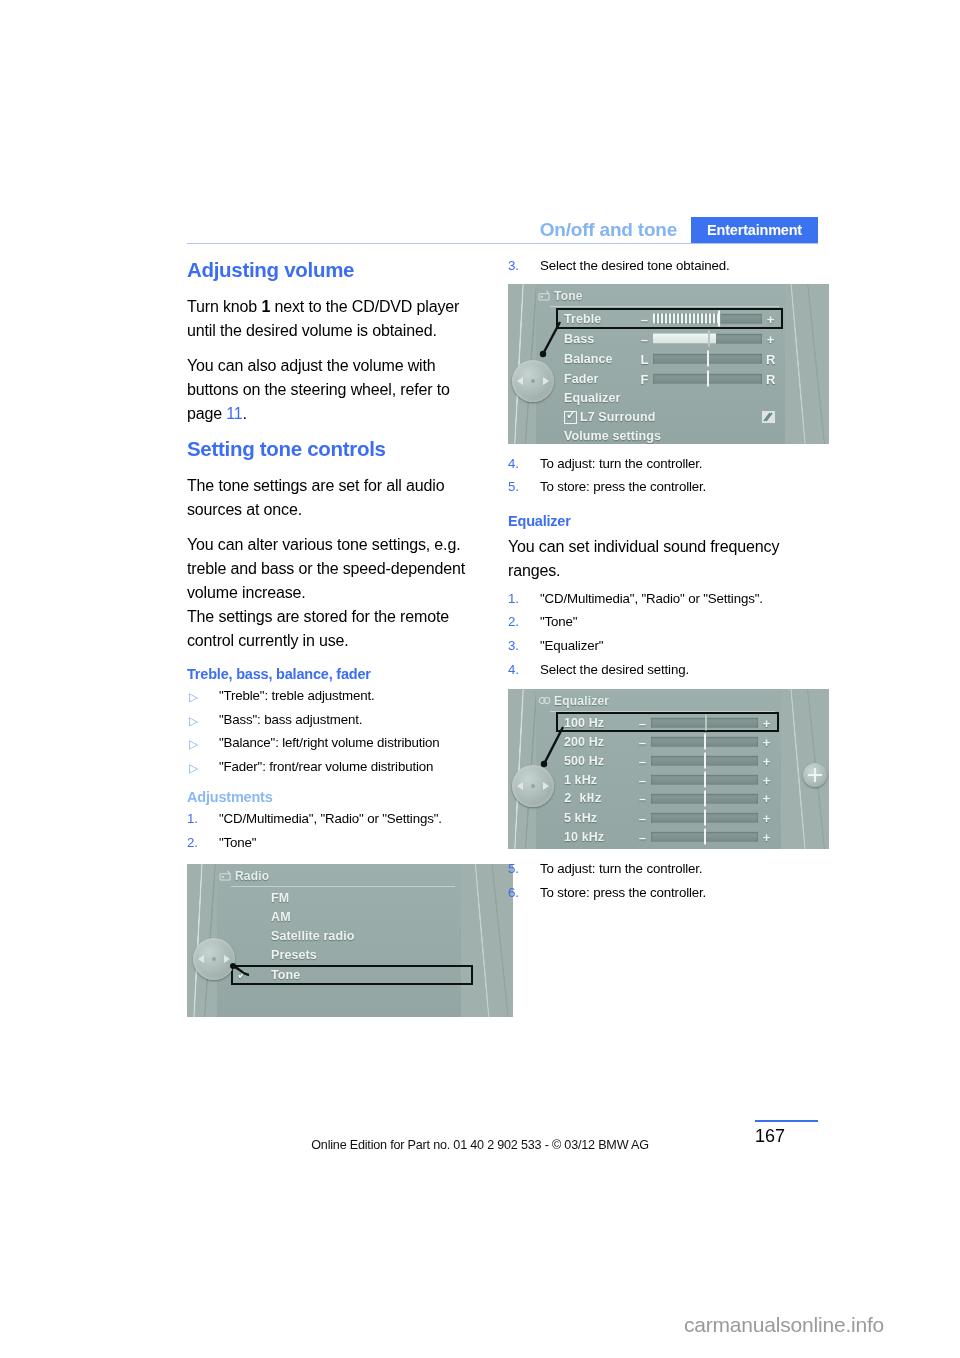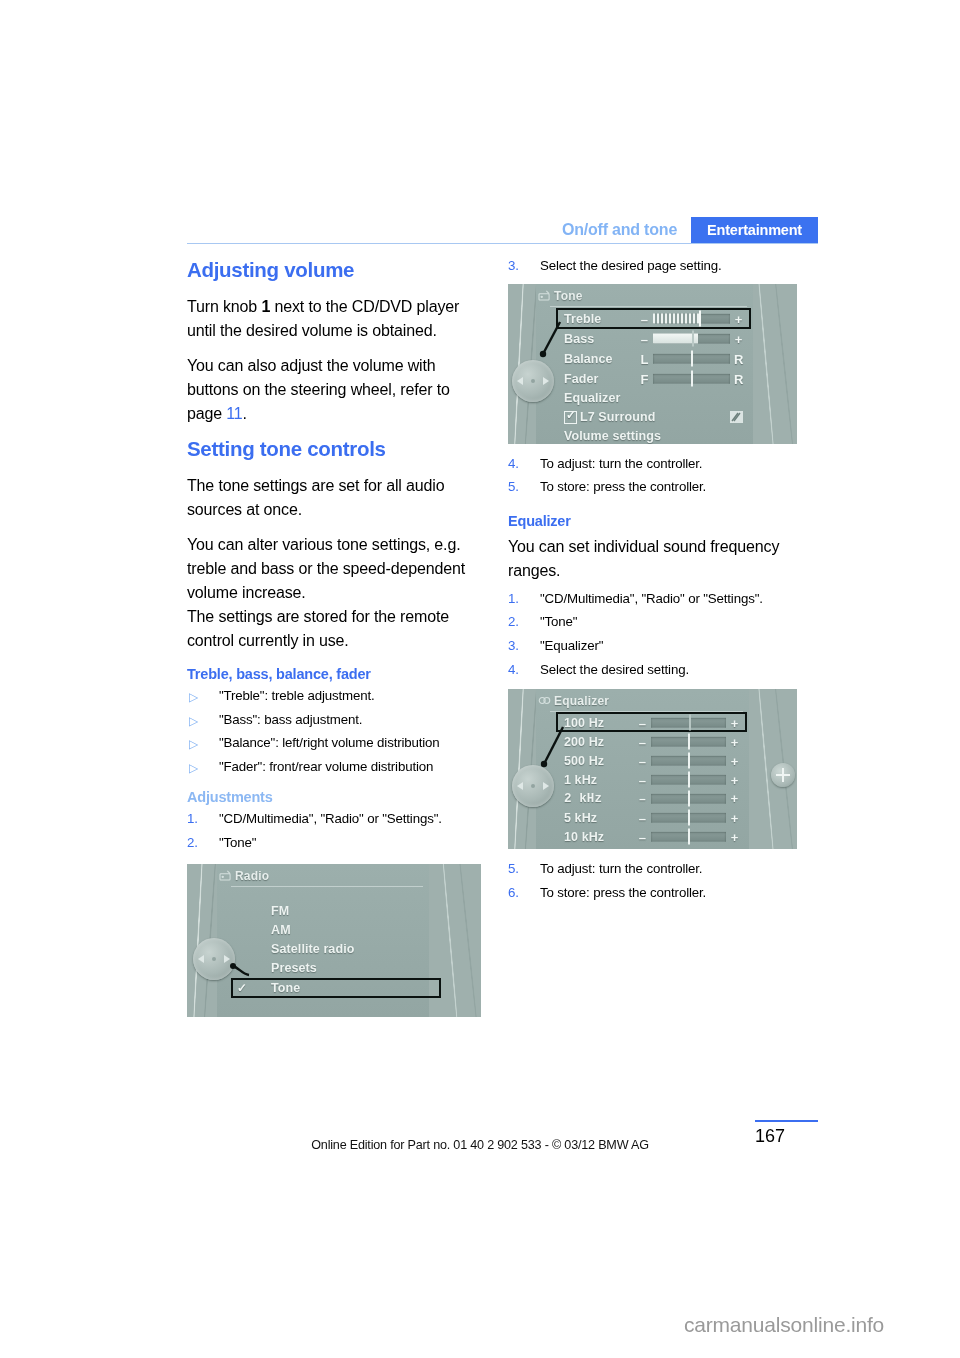--- a/index.html
+++ b/index.html
@@ -28,21 +28,21 @@
   }
   .header-tabs {
     position: absolute;
     right: 0; top: 0;
     display: flex;
     align-items: stretch;
     height: 26px;
   }
   .tab-secondary {
     color: #83b4f5;
-    font-size: 16px;
+    font-size: 19px;
     font-weight: bold;
     letter-spacing: -0.2px;
     padding: 0 14px 0 10px;
     display: flex;
     align-items: center;
     white-space: nowrap;
   }
   .tab-primary {
     background: #3b72f0;
     color: #ffffff;
@@ -132,20 +132,21 @@
     line-height: 16.6px;
     width: 26px;
   }
 
   
   .figure {
     position: relative;
     background: #9fb0ad;
     overflow: hidden;
     margin: 4px 0 11px 0;
+    padding-left: 32px;
   }
   .fig-radio { width: 294px; height: 153px; }
   .fig-tone  { width: 289px; height: 160px; }
   .fig-eq    { width: 289px; height: 160px; }
 
   
   .bezel {
     position: absolute;
     top: -12%;
     height: 124%;
@@ -417,21 +418,21 @@
       <div class="screen-panel">
         <svg class="fig-title-icon" viewBox="0 0 14 12">
           <rect x="1" y="4" width="11" height="7" rx="1" fill="none" stroke="#dfe9e7" stroke-width="1.1"></rect>
           <circle cx="4" cy="7.5" r="1.3" fill="#dfe9e7"></circle>
           <path d="M9 1 L12 4" stroke="#dfe9e7" stroke-width="1.1" fill="none"></path>
         </svg>
         <div class="fig-title">Radio</div>
         <div class="fig-title-rule"></div>
 
         <div class="menu">
-          <div class="menu-row" style="padding-left:20px;margin-top:13px;">
+          <div class="menu-row" style="padding-left:20px;">
             <span class="lbl">FM</span>
           </div>
           <div class="menu-row" style="padding-left:20px;">
             <span class="lbl">AM</span>
           </div>
           <div class="menu-row" style="padding-left:20px;">
             <span class="lbl">Satellite radio</span>
           </div>
           <div class="menu-row" style="padding-left:20px;">
             <span class="lbl">Presets</span>
@@ -452,21 +453,21 @@
         <circle cx="46" cy="102" r="3" fill="#0b1210"></circle>
       </svg>
     </div>
   </div>
 
   <div class="col col-right">
 
     <ol class="num-list" style="margin-bottom:6px;">
       <li>
         <span class="num-marker">3.</span>
-        <span>Select the desired page setting.</span>
+        <span>Select the desired tone obtained.</span>
       </li>
     </ol>
 
     <div class="figure fig-tone" style="margin-top:9px;margin-bottom:12px;">
       <div class="bezel b1"></div>
       <div class="bezel b2"></div>
       <div class="bezel b3"></div>
       <div class="bezel b4"></div>
       <div class="bezel b5"></div>
 

